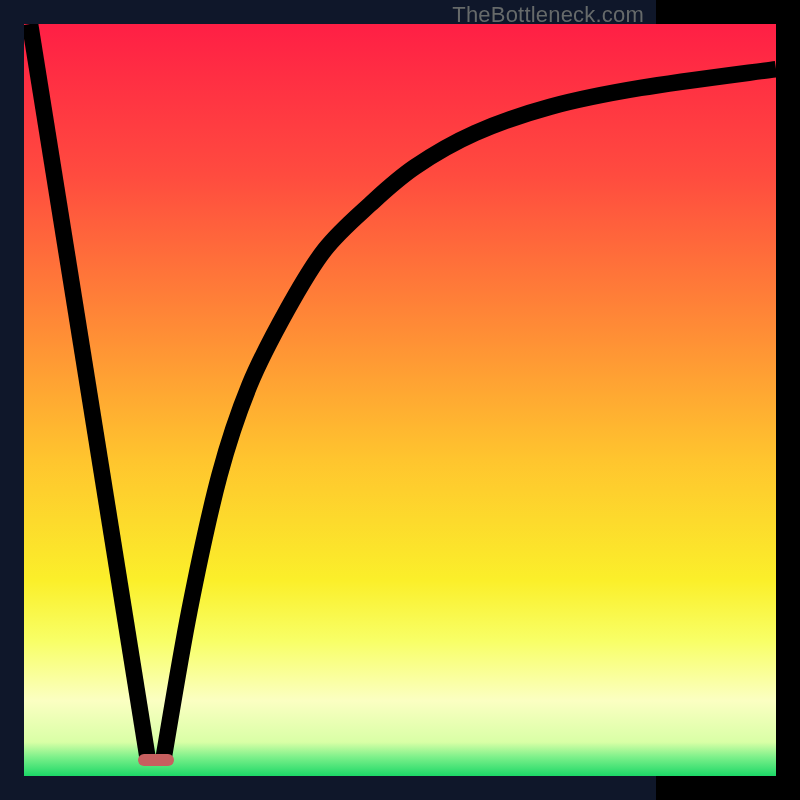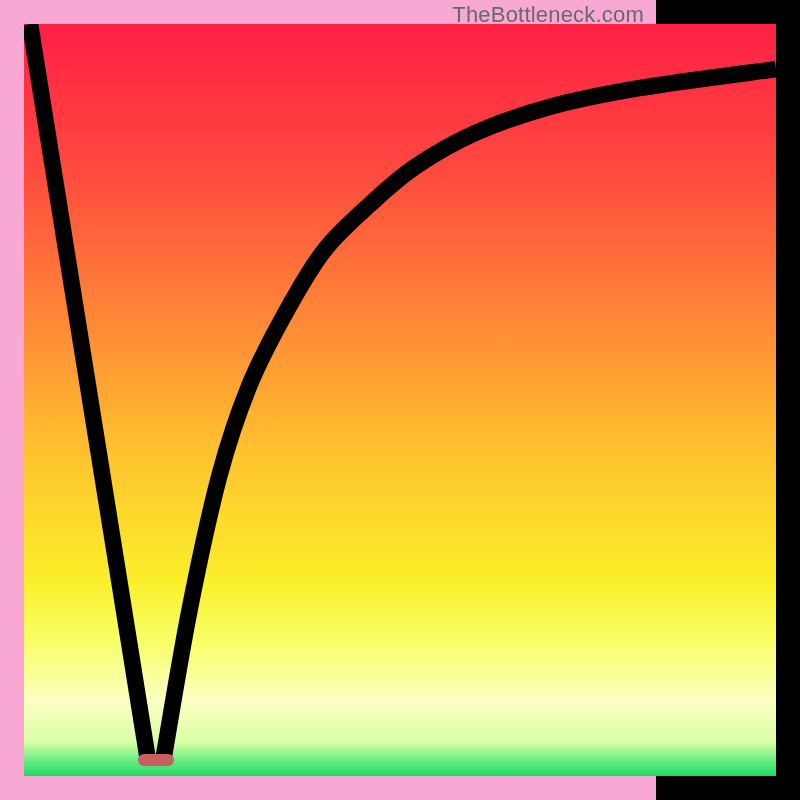--- a/index.html
+++ b/index.html
@@ -8,21 +8,21 @@
     width: 800px;
     height: 800px;
     overflow: hidden;
     background: #000;
     font-family: Arial, Helvetica, sans-serif;
   }
   .frame {
     position: relative;
     width: 656px;
     height: 800px;
-    background: #f9a8d4;
+    background: #0f172a;
     text-align: center;
   }
   .plot-area {
     position: absolute;
     left: 24px;
     top: 24px;
     width: 752px;
     height: 752px;
     overflow: hidden;
   }

